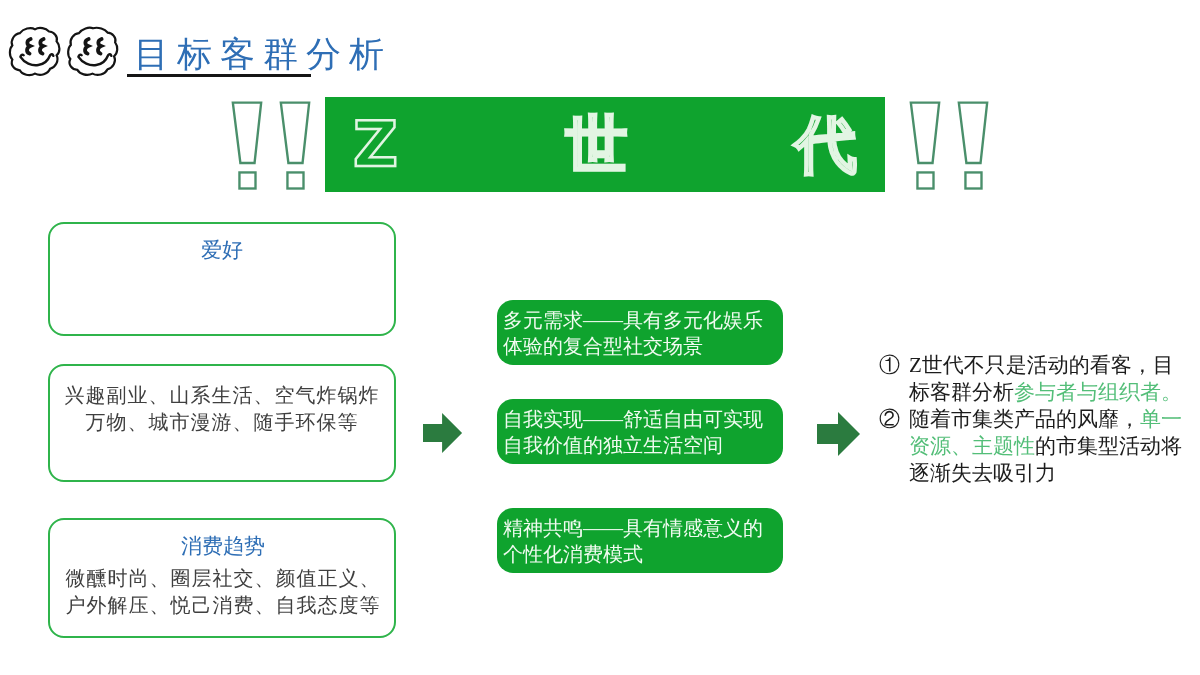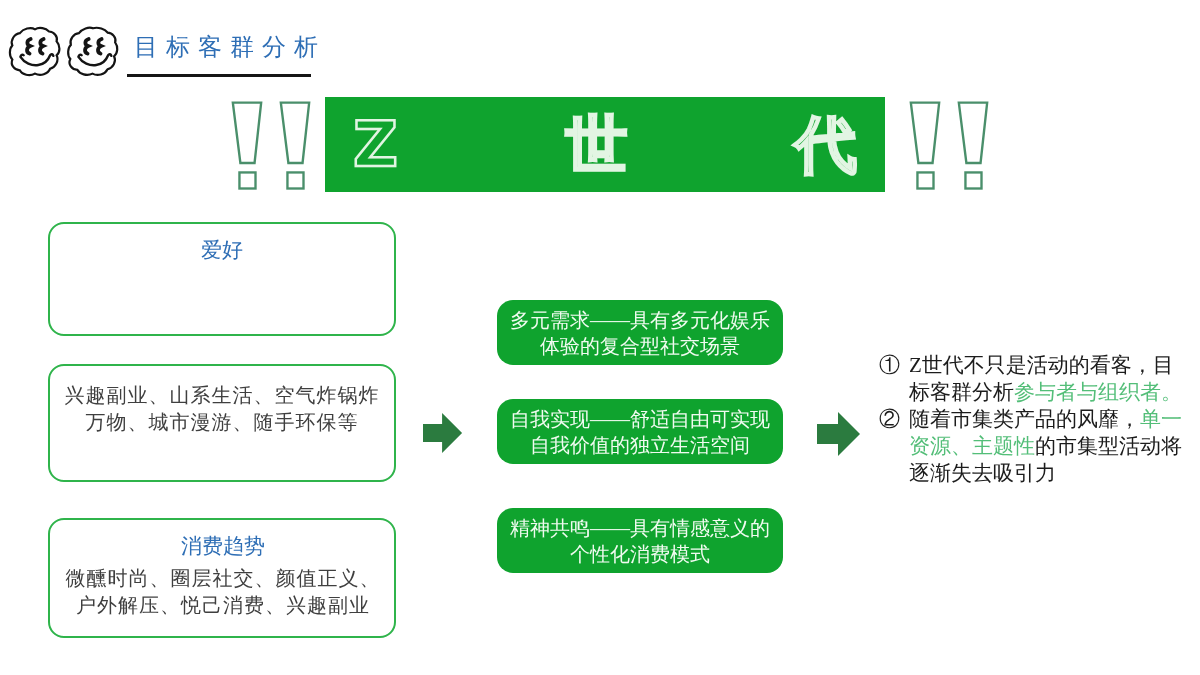--- a/index.html
+++ b/index.html
@@ -6,21 +6,21 @@
   body{
     width:1200px;height:675px;position:relative;overflow:hidden;
     background:#ffffff;
     font-family:"Liberation Serif","DejaVu Serif",serif;
   }
   .abs{position:absolute;}
 
   
   .smileys{left:8px;top:24px;display:flex;gap:4px;}
   .page-title{
-    left:134px;top:31px;font-size:24px;letter-spacing:8px;
+    left:134px;top:31px;font-size:35px;letter-spacing:8px;
     color:#2E6EB5;white-space:nowrap;
   }
   .title-underline{left:127px;top:74px;width:184px;height:3px;background:#151515;}
 
   
   .banner{
     left:325px;top:97px;width:560px;height:95px;background:#0FA32E;
     display:flex;align-items:center;justify-content:space-between;
     padding:0 28px;box-sizing:border-box;
   }
@@ -40,21 +40,21 @@
   .card-1{left:48px;top:222px;height:114px;}
   .card-2{left:48px;top:364px;height:118px;}
   .card-3{left:48px;top:518px;height:120px;padding-left:12px;}
   .card-title{color:#2E6EB5;font-size:21px;line-height:1.4;}
   .card-body{color:#3F3F3F;font-size:20px;line-height:1.35;margin-top:4px;letter-spacing:1px;}
 
   
   .pill{
     left:497px;width:286px;height:65px;background:#0FA32E;border-radius:16px;
     color:#F0FBF0;font-size:20px;line-height:1.3;
-    display:flex;align-items:center;justify-content:center;text-align:center;
+    display:flex;align-items:center;justify-content:center;
     padding:10px 6px;box-sizing:border-box;
   }
   .pill-1{top:300px;}
   .pill-2{top:399px;}
   .pill-3{top:508px;}
 
   
   .notes{left:879px;top:352px;width:306px;color:#1C1C1C;font-size:21px;line-height:1.28;}
   .note{display:flex;}
   .note-marker{width:30px;flex:0 0 30px;}
@@ -123,21 +123,21 @@
 </div>
 
 <div class="abs info-card card-1">
   <div class="card-title">爱好</div>
 </div>
 <div class="abs info-card card-2">
   <div class="card-body">兴趣副业、山系生活、空气炸锅炸万物、城市漫游、随手环保等</div>
 </div>
 <div class="abs info-card card-3">
   <div class="card-title">消费趋势</div>
-  <div class="card-body">微醺时尚、圈层社交、颜值正义、户外解压、悦己消费、兴趣副业</div>
+  <div class="card-body">微醺时尚、圈层社交、颜值正义、户外解压、悦己消费、自我态度等</div>
 </div>
 
 <span class="abs" style="left:423px;top:409px;">
   <svg width="40" height="48" viewBox="0 0 44 50">
     <path d="M0,15 L21,15 L21,3 L43,25 L21,47 L21,35 L0,35 Z" fill="#2B7B3F"></path>
   </svg>
 </span>
 
 <div class="abs pill pill-1">多元需求——具有多元化娱乐体验的复合型社交场景</div>
 <div class="abs pill pill-2">自我实现——舒适自由可实现自我价值的独立生活空间</div>

